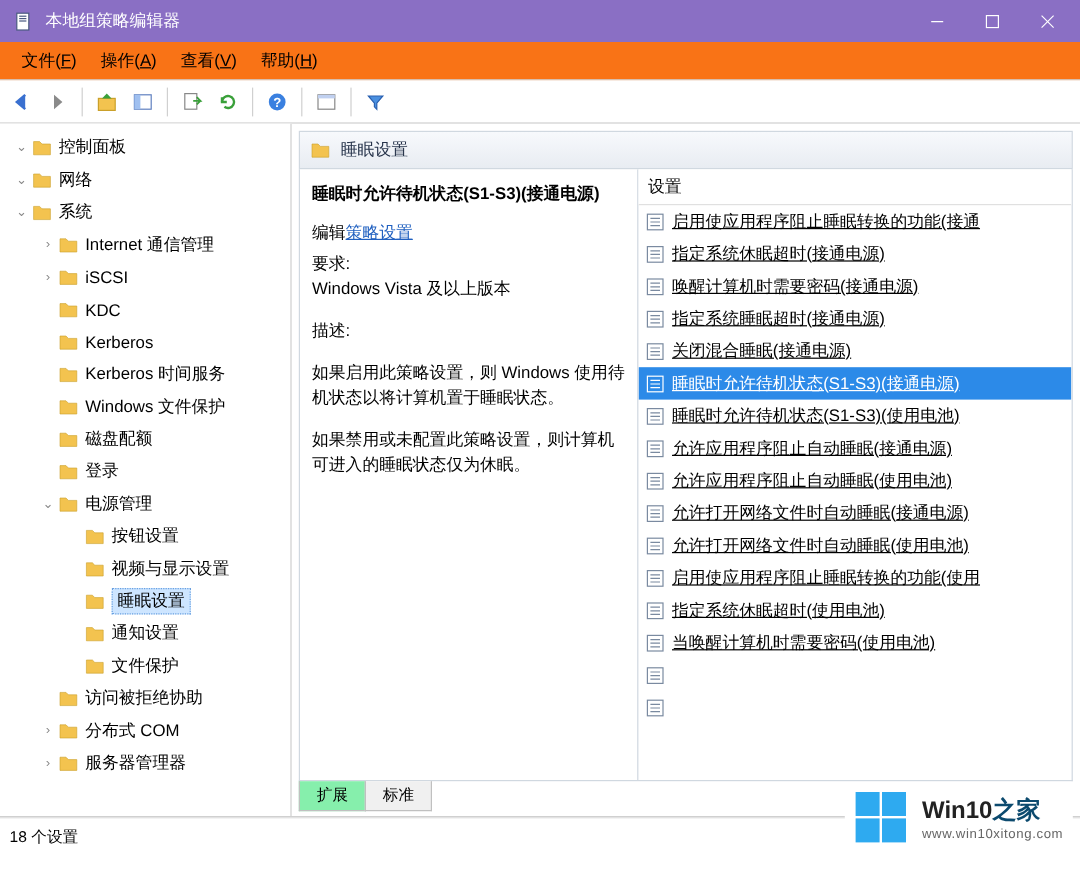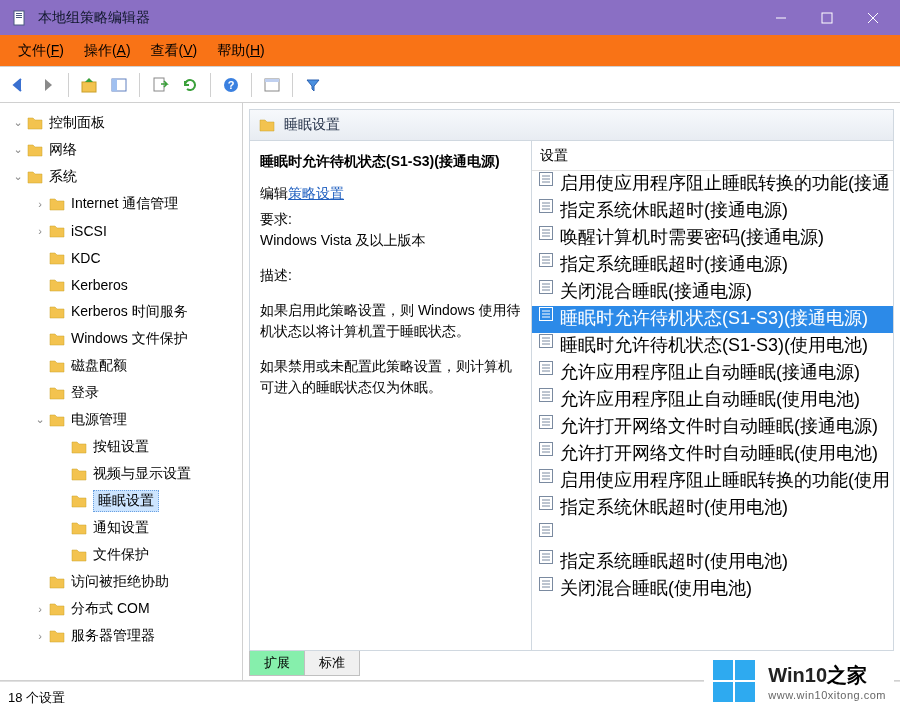--- a/index.html
+++ b/index.html
@@ -1,18 +1,18 @@
 <!DOCTYPE html>
 <html><head>
   <meta charset="utf-8">
   <style>
     * { margin: 0; padding: 0; box-sizing: border-box; font-family: "Segoe UI", "Microsoft YaHei", Tahoma, sans-serif; }
     body { width: 900px; height: 725px; background: #fff; overflow: hidden; position: relative; }
     
-    .titlebar { height: 35px; background: #8a6fc4; display: flex; align-items: center; padding: 0 4px; color: #0f172a; }
+    .titlebar { height: 35px; background: #8a6fc4; display: flex; align-items: center; padding: 0 4px; color: #ffffff; }
     .titlebar .app-icon { width: 16px; height: 16px; margin: 0 8px; }
     .titlebar .title { flex: 1; font-size: 14px; padding-left: 2px; }
     .titlebar .win-btn { width: 46px; height: 35px; display: flex; align-items: center; justify-content: center; color: #fff; }
     .titlebar .win-btn svg { width: 12px; height: 12px; }
     
     .menubar { height: 32px; background: #f97316; border-bottom: 1px solid #d0d0d0; display: flex; align-items: center; padding-left: 8px; }
     .menubar .menu-item { padding: 4px 10px; font-size: 14px; color: #000; }
     .menubar .menu-item .ul { text-decoration: underline; }
     
     .toolbar { height: 36px; background: #fff; border-bottom: 1px solid #d0d0d0; display: flex; align-items: center; padding-left: 4px; gap: 2px; }
@@ -40,40 +40,40 @@
     .desc-pane { width: 282px; border-right: 1px solid #d0d8e0; padding: 12px 10px; font-size: 14px; overflow-y: auto; position: relative; }
     .desc-pane .bold { font-weight: bold; color: #000; margin-bottom: 14px; }
     .desc-pane .edit-line { margin-bottom: 6px; }
     .desc-pane .edit-line a { color: #2060c0; text-decoration: underline; }
     .desc-pane .para { margin-bottom: 14px; color: #000; line-height: 1.5; }
     
     .list-pane { flex: 1; overflow: hidden; position: relative; }
     .list-header { height: 30px; border-bottom: 1px solid #e0e0e0; display: flex; align-items: center; padding-left: 8px; font-size: 14px; background: #fff; }
     .list-header .coltext { padding: 4px 0; border-right: 1px solid transparent; }
     .list-scroll { overflow-y: auto; overflow-x: hidden; height: calc(100% - 30px); }
-    .list-row { display: flex; height: 27px; padding-left: 6px; font-size: 18px; white-space: nowrap; }
+    .list-row { display: flex; align-items: center; height: 27px; padding-left: 6px; font-size: 14px; white-space: nowrap; text-decoration: underline; }
     .list-row.selected { background: #2c8ae8; color: #fff; }
     .list-row .licon { width: 16px; height: 16px; margin-right: 6px; flex-shrink: 0; }
     .licon rect.outer { fill:none; stroke:#7a8aa0; stroke-width:1; }
     .list-row.selected .licon rect.outer { stroke:#fff; }
     .licon line { stroke:#7a8aa0; stroke-width:1; }
     .list-row.selected .licon line { stroke:#fff; }
     
     .tabs { margin: 0 6px 4px 6px; display: flex; font-size: 13px; }
     .tabs .tab { padding: 3px 14px; border: 1px solid #c0c0c0; border-top: none; background: #86efac; margin-right: -1px; }
     .tabs .tab.inactive { background: #f0f0f0; }
     
     .statusbar { height: 26px; background: #fff; display: flex; align-items: flex-end; padding-left: 8px; font-size: 13px; border-top: 1px solid #e0e0e0; }
     
     .watermark { position: absolute; right: 6px; bottom: 18px; display: flex; align-items: center; gap: 12px; background: #fff; padding: 4px 8px; }
     .watermark .logo { display: flex; flex-wrap: wrap; width: 44px; height: 44px; }
     .watermark .logo div { width: 20px; height: 20px; background: #2eaaf0; margin: 1px; }
     .watermark .text { display: flex; flex-direction: column; }
     .watermark .t1 { font-size: 20px; font-weight: bold; color: #222; }
-    .watermark .t1 .zi { color: #000000; }
+    .watermark .t1 .zi { color: #0c4a6e; }
     .watermark .t2 { font-size: 11px; color: #666; letter-spacing: 0.5px; }
     
     ::-webkit-scrollbar { width: 16px; }
     ::-webkit-scrollbar-track { background: #f0f0f0; }
     ::-webkit-scrollbar-thumb { background: #c0c0c0; border: 1px solid #a0a0a0; }
   </style>
 </head>
 <body>
 
 <div class="titlebar">
@@ -482,38 +482,37 @@
               </svg>
               <span>指定系统休眠超时(使用电池)</span>
             </div>
             <div class="list-row">
               <svg class="licon" viewBox="0 0 16 16">
                 <rect class="outer" x="1.5" y="1.5" width="13" height="13"></rect>
                 <line x1="4" y1="5" x2="12" y2="5"></line>
                 <line x1="4" y1="8" x2="12" y2="8"></line>
                 <line x1="4" y1="11" x2="12" y2="11"></line>
               </svg>
-            </div>
-            <div class="list-row">
-              <svg class="licon" viewBox="0 0 16 16">
-                <rect class="outer" x="1.5" y="1.5" width="13" height="13"></rect>
-                <line x1="4" y1="5" x2="12" y2="5"></line>
-                <line x1="4" y1="8" x2="12" y2="8"></line>
-                <line x1="4" y1="11" x2="12" y2="11"></line>
-              </svg>
-              <span>指定系统睡眠超时(使用电池)</span>
-            </div>
-            <div class="list-row">
-              <svg class="licon" viewBox="0 0 16 16">
-                <rect class="outer" x="1.5" y="1.5" width="13" height="13"></rect>
-                <line x1="4" y1="5" x2="12" y2="5"></line>
-                <line x1="4" y1="8" x2="12" y2="8"></line>
-                <line x1="4" y1="11" x2="12" y2="11"></line>
-              </svg>
-              <span>关闭混合睡眠(使用电池)</span>
+              <span>当唤醒计算机时需要密码(使用电池)</span>
+            </div>
+            <div class="list-row">
+              <svg class="licon" viewBox="0 0 16 16">
+                <rect class="outer" x="1.5" y="1.5" width="13" height="13"></rect>
+                <line x1="4" y1="5" x2="12" y2="5"></line>
+                <line x1="4" y1="8" x2="12" y2="8"></line>
+                <line x1="4" y1="11" x2="12" y2="11"></line>
+              </svg>
+            </div>
+            <div class="list-row">
+              <svg class="licon" viewBox="0 0 16 16">
+                <rect class="outer" x="1.5" y="1.5" width="13" height="13"></rect>
+                <line x1="4" y1="5" x2="12" y2="5"></line>
+                <line x1="4" y1="8" x2="12" y2="8"></line>
+                <line x1="4" y1="11" x2="12" y2="11"></line>
+              </svg>
             </div>
           </div>
       </div>
     </div>
 
     <div class="tabs">
       <div class="tab">扩展</div>
       <div class="tab inactive">标准</div>
     </div>
   </div>

